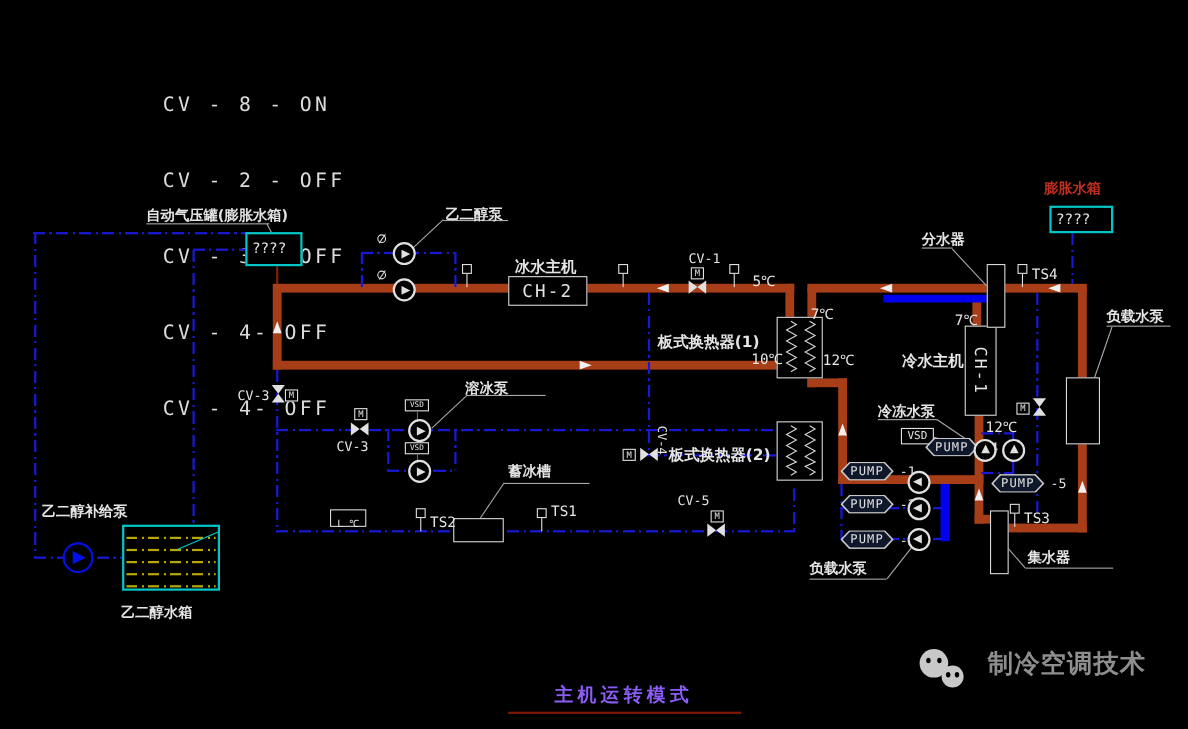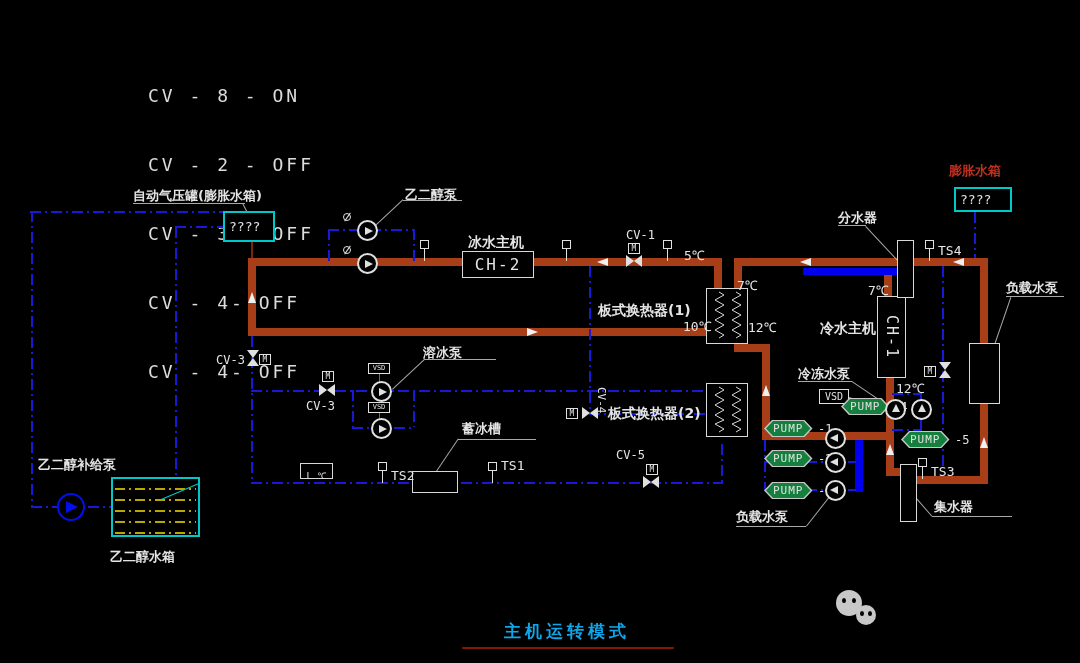--- a/index.html
+++ b/index.html
@@ -42,27 +42,27 @@
   .therm::after{content:"";position:absolute;left:3px;top:8px;width:1px;height:12px;background:#E0E0E0;}
   .cvc{position:absolute;width:8px;height:8px;border:1px solid #E0E0E0;border-radius:50%;box-sizing:border-box;}
   .cvc::after{content:"";position:absolute;left:3px;top:-2px;width:1px;height:10px;background:#E0E0E0;transform:rotate(35deg);}
   .arr{position:absolute;width:0;height:0;}
   .arr.l{border-top:4px solid transparent;border-bottom:4px solid transparent;border-right:11px solid #F0F0F0;}
   .arr.r{border-top:4px solid transparent;border-bottom:4px solid transparent;border-left:11px solid #F0F0F0;}
   .arr.u{border-left:4px solid transparent;border-right:4px solid transparent;border-bottom:11px solid #F0F0F0;}
   
   .hexo{position:absolute;height:17px;background:#C8C8C8;display:flex;
         clip-path:polygon(0 50%,8px 0,calc(100% - 8px) 0,100% 50%,calc(100% - 8px) 100%,8px 100%);}
-  .hexi{margin:1px 2px;padding:0 7px;background:#15803d;color:#E0E0E0;
+  .hexi{margin:1px 2px;padding:0 7px;background:#0f172a;color:#E0E0E0;
         font:11px/15px "DejaVu Sans Mono",monospace;letter-spacing:1px;
         clip-path:polygon(0 50%,7px 0,calc(100% - 7px) 0,100% 50%,calc(100% - 7px) 100%,7px 100%);}
   .hsuf{position:absolute;color:#E0E0E0;font:12px "DejaVu Sans Mono",monospace;}
   .vsd{position:absolute;border:1px solid #E0E0E0;background:#000;color:#E0E0E0;text-align:center;box-sizing:border-box;}
   
-  .title{position:absolute;left:504px;top:620px;font-size:17px;letter-spacing:4px;color:#0ea5e9;font-weight:bold;}
+  .title{position:absolute;left:504px;top:620px;font-size:17px;letter-spacing:4px;color:#8b5cf6;font-weight:bold;}
   .t-under{position:absolute;left:462px;top:647px;width:212px;height:2px;background:#801800;}
   .wm1{position:absolute;left:898px;top:588px;color:#8E8E8E;font-size:23px;font-weight:bold;letter-spacing:1px;white-space:nowrap;}
   .wm2{position:absolute;left:850px;top:611px;color:#E8E8E8;font-size:27px;font-weight:bold;letter-spacing:1px;white-space:nowrap;}
   .face{position:absolute;border-radius:50%;background:#C8C8C8;}
   .face::before{content:"";position:absolute;left:22%;top:30%;width:4px;height:5px;background:#000;border-radius:50%;}
   .face::after{content:"";position:absolute;right:22%;top:30%;width:4px;height:5px;background:#000;border-radius:50%;}
 </style>
 </head>
 <body>
 
@@ -289,14 +289,15 @@
   <div class="arr l" style="left:953px;top:258px;"></div>
   <div class="arr u" style="left:980px;top:437px;"></div>
   <div class="arr u" style="left:886px;top:444px;"></div>
   <div class="arr u" style="left:762px;top:385px;"></div>
 
   <div class="title">主机运转模式</div>
   <div class="t-under"></div>
 
   <div class="face" style="left:836px;top:590px;width:26px;height:26px;"></div>
   <div class="face" style="left:856px;top:605px;width:20px;height:20px;"></div>
+  <div class="wm1">制冷空调技术</div>
 
 </div>
 
 </body></html>

